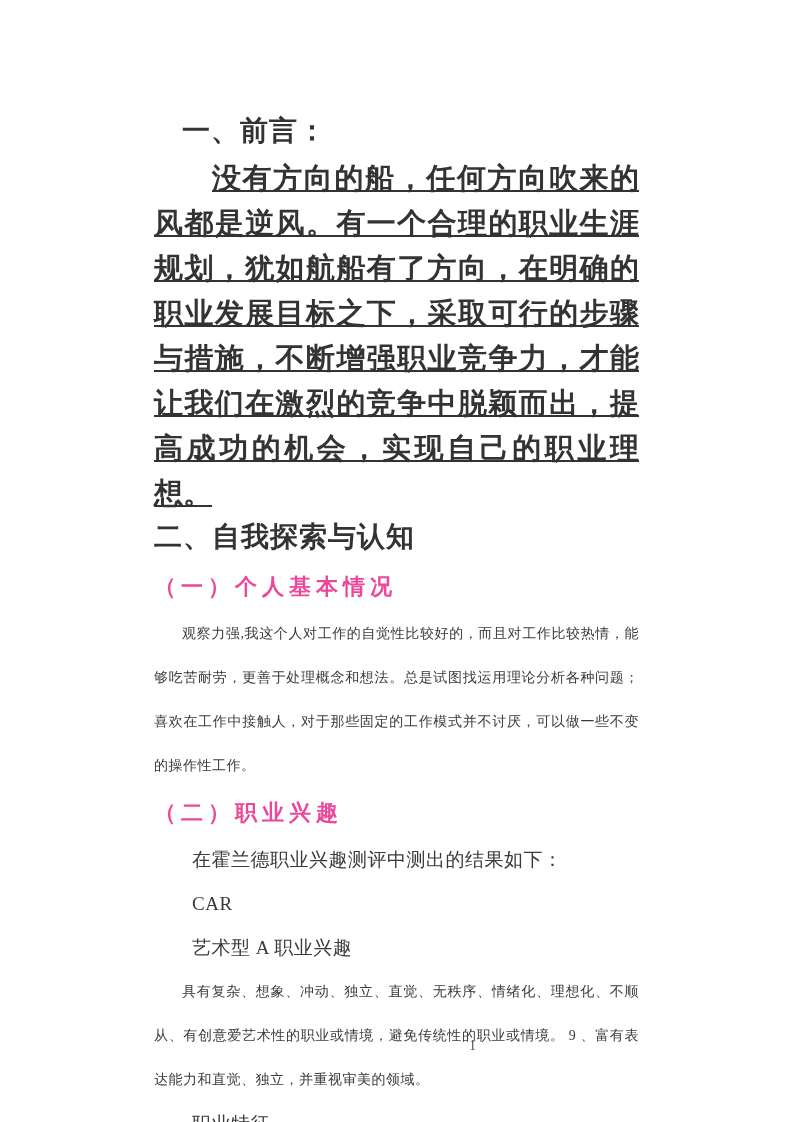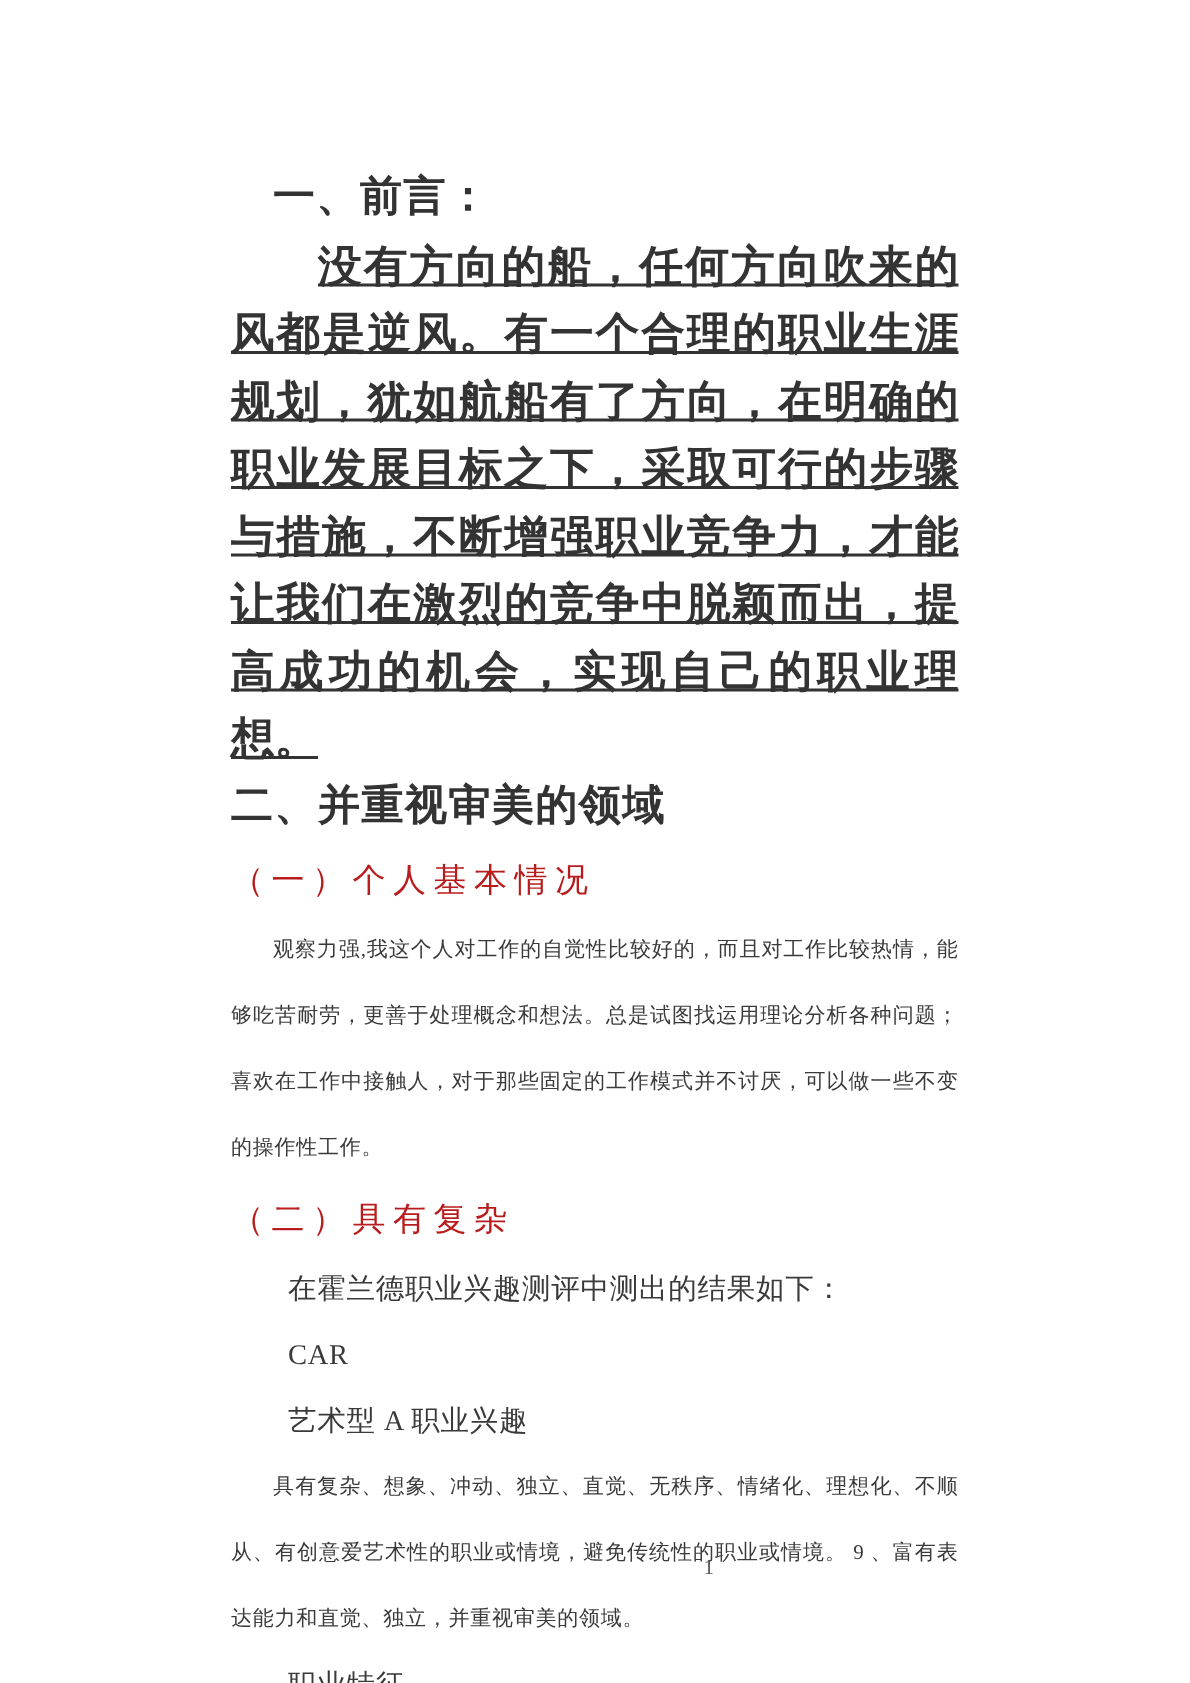--- a/index.html
+++ b/index.html
@@ -32,25 +32,25 @@
       font-weight: bold;
       line-height: 45px;
       color: #333333;
       text-align: justify;
       text-justify: inter-character;
       text-indent: 2em;
       text-decoration: underline;
     }
     .h-sub {
       font-size: 22px;
-      font-weight: normal;
+      font-weight: bold;
       line-height: 30px;
       letter-spacing: 5px;
       margin: 14px 0 10px 0;
-      color: #b91c1c;
+      color: #ec4899;
     }
     .h-sub2 { margin-top: 10px; }
     .body-para {
       font-size: 14px;
       line-height: 44px;
       letter-spacing: 0.5px;
       text-align: justify;
       text-justify: inter-character;
       text-indent: 2em;
       color: #3a3a3a;
@@ -79,27 +79,27 @@
   </style>
 </head>
 <body>
 
 <div class="page">
 
   <h2 class="h-major h-indent">一、前言：</h2>
 
   <p class="intro">没有方向的船，任何方向吹来的风都是逆风。有一个合理的职业生涯规划，犹如航船有了方向，在明确的职业发展目标之下，采取可行的步骤与措施，不断增强职业竞争力，才能让我们在激烈的竞争中脱颖而出，提高成功的机会，实现自己的职业理想。</p>
 
-  <h2 class="h-major">二、并重视审美的领域</h2>
+  <h2 class="h-major">二、自我探索与认知</h2>
 
   <h3 class="h-sub">（一）个人基本情况</h3>
 
   <p class="body-para">观察力强,我这个人对工作的自觉性比较好的，而且对工作比较热情，能够吃苦耐劳，更善于处理概念和想法。总是试图找运用理论分析各种问题；喜欢在工作中接触人，对于那些固定的工作模式并不讨厌，可以做一些不变的操作性工作。</p>
 
-  <h3 class="h-sub h-sub2">（二）具有复杂</h3>
+  <h3 class="h-sub h-sub2">（二）职业兴趣</h3>
 
   <div class="lines-block">
     <p class="body-line">在霍兰德职业兴趣测评中测出的结果如下：</p>
 
     <p class="body-line">CAR</p>
 
     <p class="body-line">艺术型 A 职业兴趣</p>
 
     <p class="body-para">具有复杂、想象、冲动、独立、直觉、无秩序、情绪化、理想化、不顺从、有创意爱艺术性的职业或情境，避免传统性的职业或情境。 9 、富有表达能力和直觉、独立，并重视审美的领域。</p>
 

